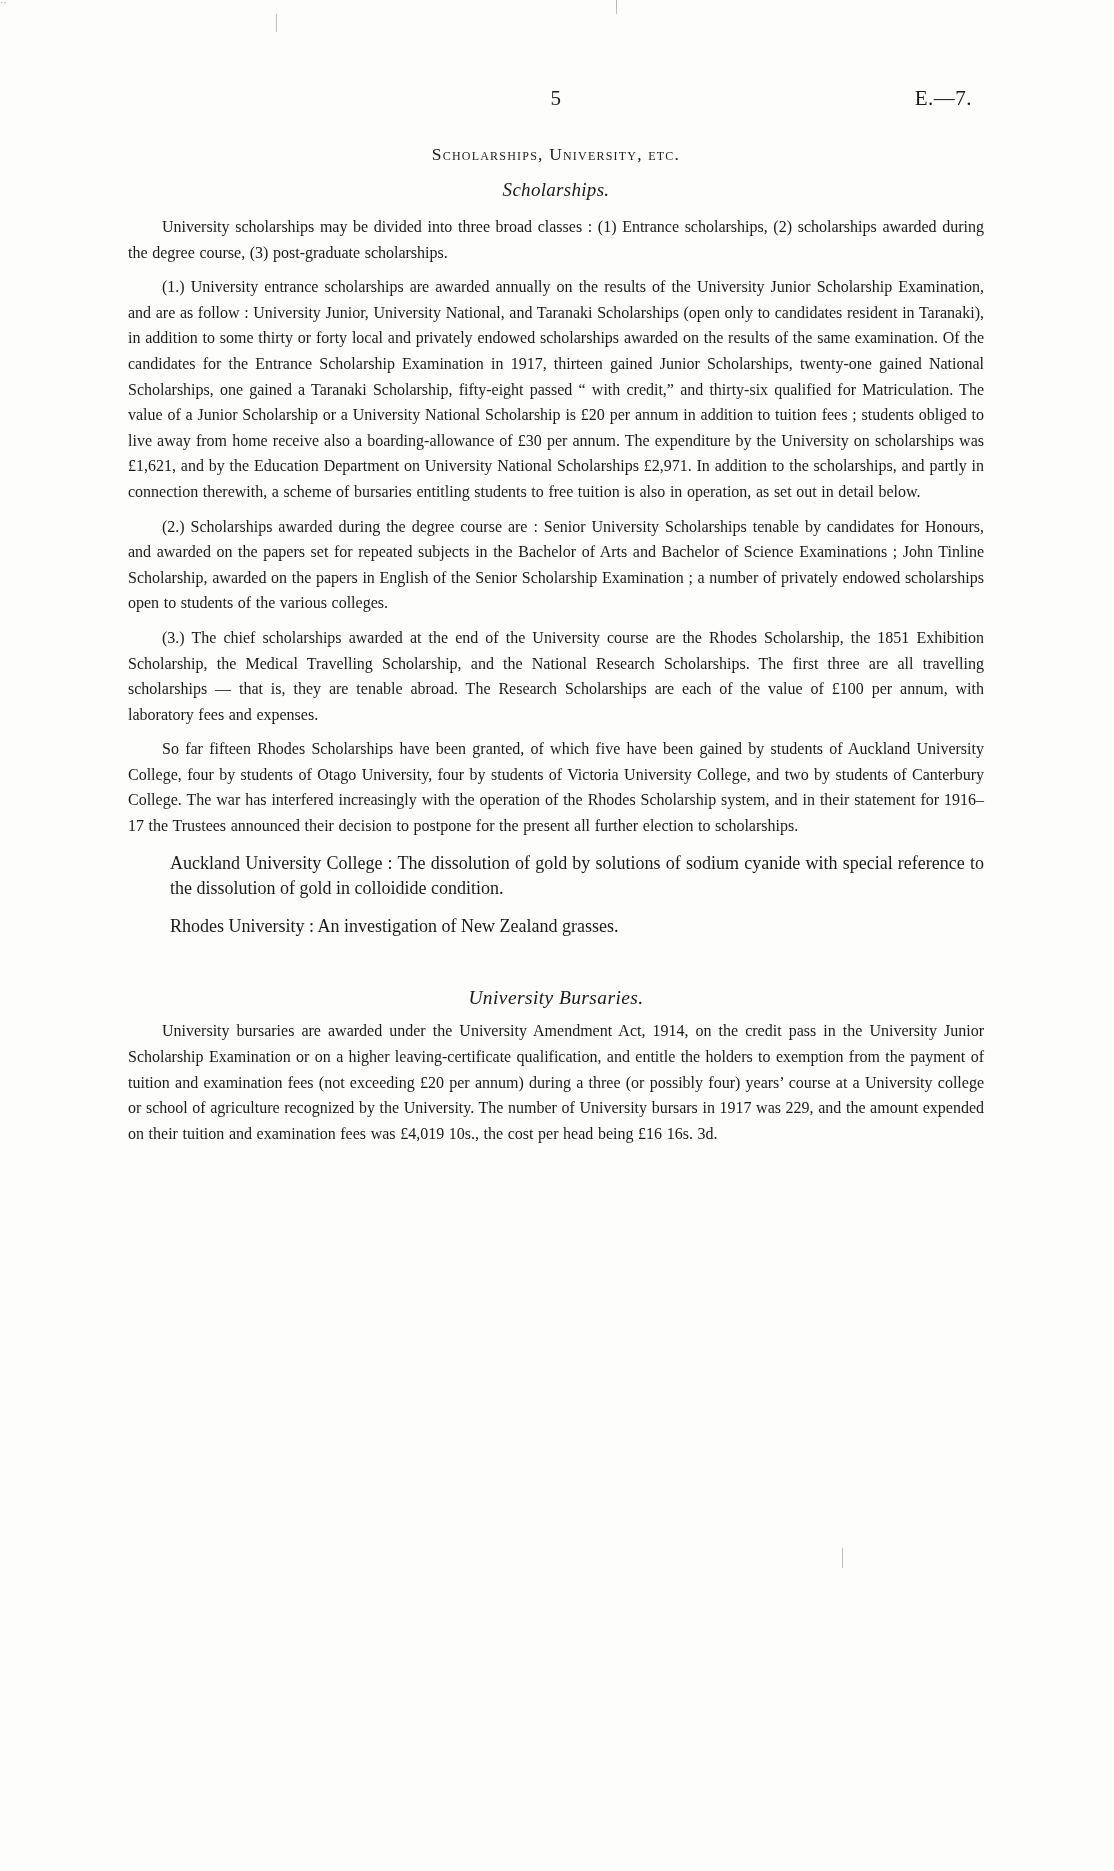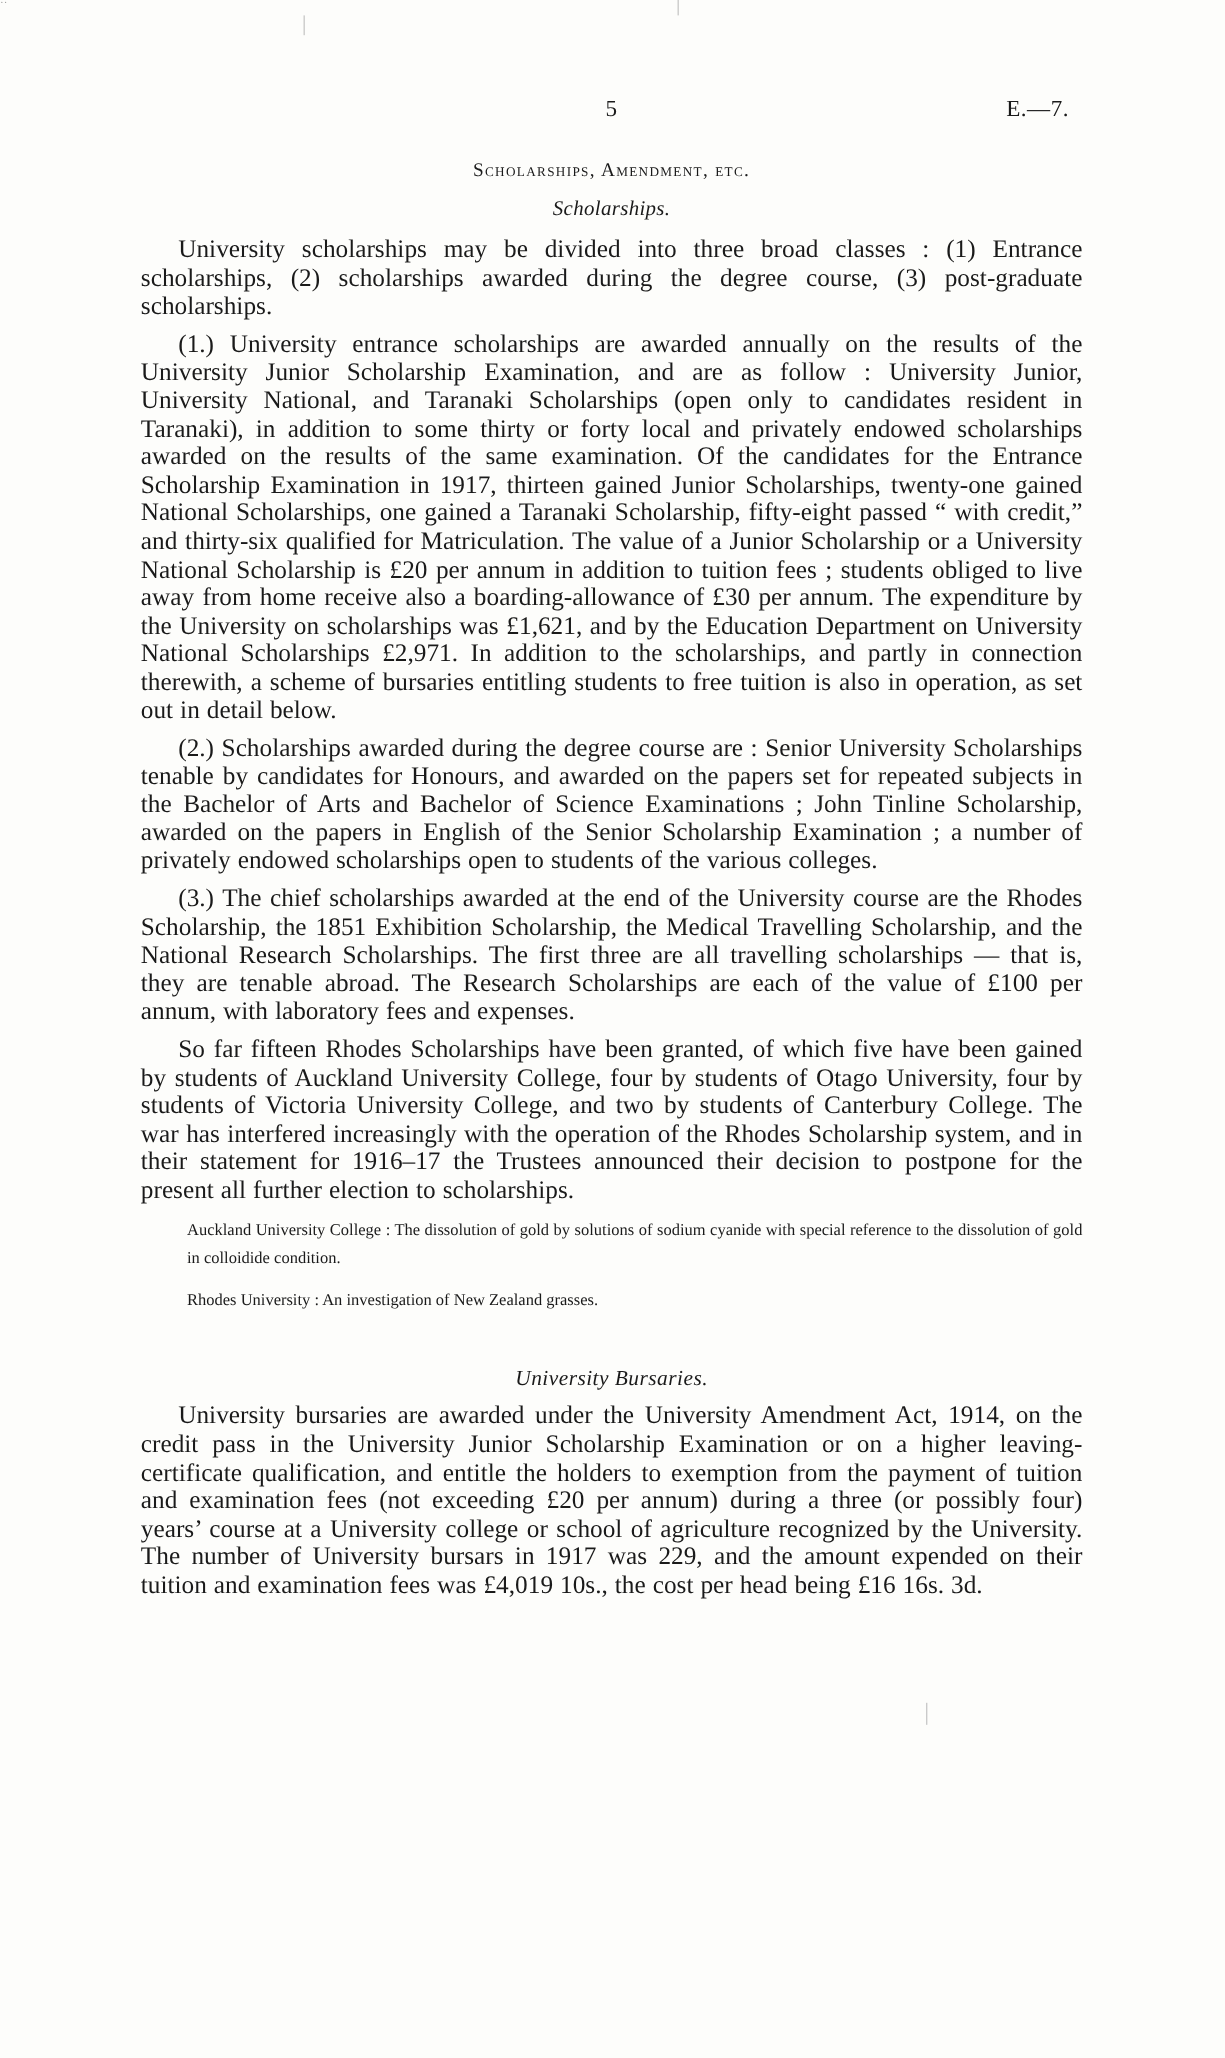--- a/index.html
+++ b/index.html
@@ -74,33 +74,33 @@
   .sub-head-spaced {
     text-align: center;
     font-style: italic;
     font-size: 19.5px;
     margin-top: 48px;
     margin-bottom: 6px;
     letter-spacing: 0.4px;
   }
 
   p.para {
-    font-size: 23px;
+    font-size: 16px;
     line-height: 25.6px;
     text-align: justify;
     text-justify: inter-word;
     margin: 9px 0 0 0;
     text-indent: 34px;
     word-spacing: 0.6px;
   }
   p.para.first { margin-top: 13px; }
 
   .blockquote {
     margin: 12px 0 0 0;
-    font-size: 15px;
+    font-size: 18px;
     line-height: 25.6px;
   }
   .bq-item {
     margin-top: 10px;
     padding-left: 42px;
     text-align: justify;
   }
   .bq-simple {
     margin-top: 12px;
     padding-left: 42px;
@@ -116,21 +116,21 @@
   <div class="scan-mark mark-bottom"></div>
   <div class="mark-left-dots">··</div>
 
   <div class="content">
 
     <div class="header-row">
       <span class="folio">5</span>
       <span class="doc-ref">E.—7.</span>
     </div>
 
-    <div class="section-head">Scholarships, Amendment, etc.</div>
+    <div class="section-head">Scholarships, University, etc.</div>
     <div class="sub-head">Scholarships.</div>
 
     <p class="para first">University scholarships may be divided into three broad classes : (1) Entrance scholarships, (2) scholarships awarded during the degree course, (3) post-graduate scholarships.</p>
     <p class="para">(1.) University entrance scholarships are awarded annually on the results of the University Junior Scholarship Examination, and are as follow : University Junior, University National, and Taranaki Scholarships (open only to candidates resident in Taranaki), in addition to some thirty or forty local and privately endowed scholarships awarded on the results of the same examination. Of the candidates for the Entrance Scholarship Examination in 1917, thirteen gained Junior Scholarships, twenty-one gained National Scholarships, one gained a Taranaki Scholarship, fifty-eight passed “ with credit,” and thirty-six qualified for Matriculation. The value of a Junior Scholarship or a University National Scholarship is £20 per annum in addition to tuition fees ; students obliged to live away from home receive also a boarding-allowance of £30 per annum. The expenditure by the University on scholarships was £1,621, and by the Education Department on University National Scholarships £2,971. In addition to the scholarships, and partly in connection therewith, a scheme of bursaries entitling students to free tuition is also in operation, as set out in detail below.</p>
     <p class="para">(2.) Scholarships awarded during the degree course are : Senior University Scholarships tenable by candidates for Honours, and awarded on the papers set for repeated subjects in the Bachelor of Arts and Bachelor of Science Examinations ; John Tinline Scholarship, awarded on the papers in English of the Senior Scholarship Examination ; a number of privately endowed scholarships open to students of the various colleges.</p>
     <p class="para">(3.) The chief scholarships awarded at the end of the University course are the Rhodes Scholarship, the 1851 Exhibition Scholarship, the Medical Travelling Scholarship, and the National Research Scholarships. The first three are all travelling scholarships — that is, they are tenable abroad. The Research Scholarships are each of the value of £100 per annum, with laboratory fees and expenses.</p>
     <p class="para">So far fifteen Rhodes Scholarships have been granted, of which five have been gained by students of Auckland University College, four by students of Otago University, four by students of Victoria University College, and two by students of Canterbury College. The war has interfered increasingly with the operation of the Rhodes Scholarship system, and in their statement for 1916–17 the Trustees announced their decision to postpone for the present all further election to scholarships.</p>
 
     <div class="blockquote">
       <div class="bq-item">Auckland University College : The dissolution of gold by solutions of sodium cyanide with special reference to the dissolution of gold in colloidide condition.</div>

